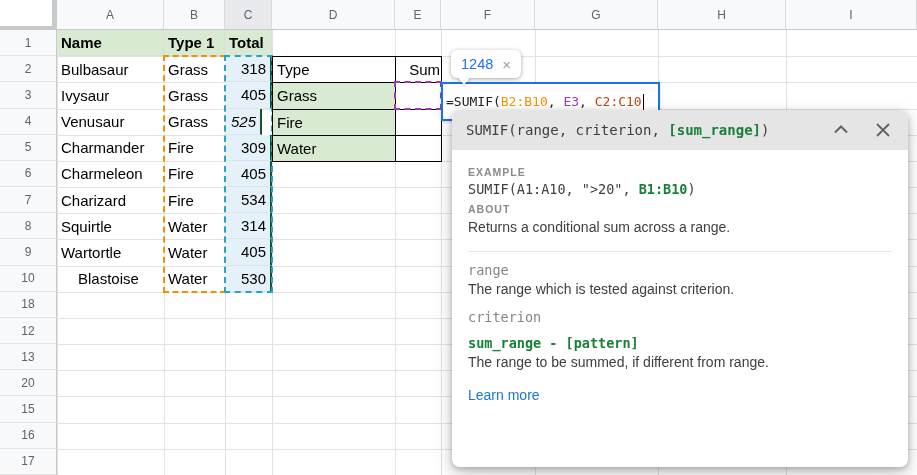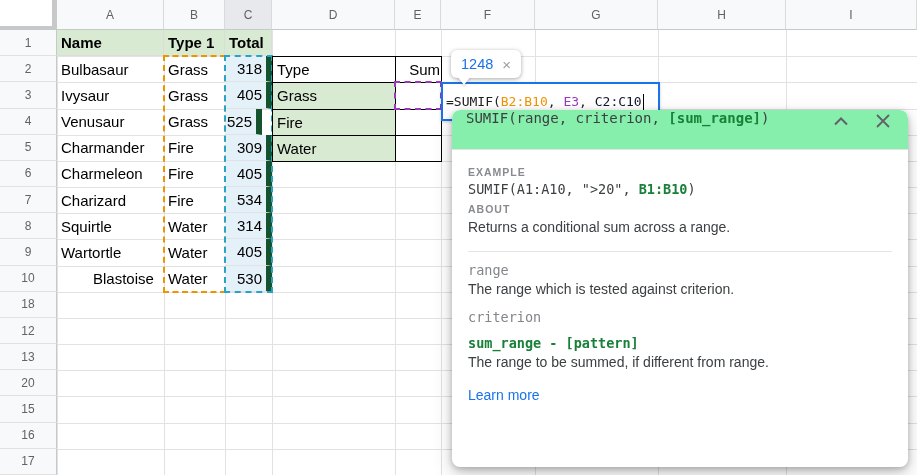--- a/index.html
+++ b/index.html
@@ -27,21 +27,21 @@
   .vline{position:absolute;width:1px;background:#e2e2e2;z-index:1;}
   .hline{position:absolute;height:1px;background:#e2e2e2;z-index:1;}
   
   .cell{
     position:absolute;box-sizing:border-box;font-size:15px;color:#000;
     display:flex;align-items:center;padding:0 4px;white-space:nowrap;z-index:2;
   }
   .cell.num{justify-content:flex-end;}
   .cell.bold{font-weight:700;}
   .cell.green{background:#d9ead3;border-right:1px solid #dcdcdc;border-bottom:1px solid #dcdcdc;}
-  .cell.blue{background:#e4f1f8;border-right:6px solid #14532d;border-bottom:1px solid #dfe3e6;}
+  .cell.blue{background:#e4f1f8;border-right:2px solid #14532d;border-bottom:1px solid #dfe3e6;}
   
   .scell{
     position:absolute;box-sizing:border-box;border:1px solid #000;background:#fff;
     font-size:15px;display:flex;align-items:center;padding:0 4px;white-space:nowrap;z-index:4;
   }
   .scell.green{background:#d9ead3;}
   .scell.right{justify-content:flex-end;padding-right:1px;}
   
   .range-box{position:absolute;box-sizing:border-box;z-index:3;pointer-events:none;}
   .range-box.orange{border:2px dashed #f09300;}
@@ -69,22 +69,22 @@
     border-left:7px solid transparent;border-right:7px solid transparent;border-top:9px solid #fff;
     filter:drop-shadow(0 2px 1px rgba(0,0,0,.15));
   }
   
   #help{
     position:absolute;left:452px;top:110px;width:456px;height:357px;background:#fff;
     border-radius:8px;box-shadow:0 2px 6px rgba(0,0,0,.25),0 8px 20px rgba(0,0,0,.18);
     z-index:7;box-sizing:border-box;color:#3c4043;overflow:hidden;
   }
   .hp-head{
-    height:40px;background:#86efac;border-bottom:1px solid #e4e4e4;display:flex;
-    padding:0 14px;gap:20px;border-radius:8px 8px 0 0;box-sizing:border-box;
+    height:40px;background:#e5e5e5;border-bottom:1px solid #e4e4e4;display:flex;
+    align-items:center;padding:0 14px;gap:20px;border-radius:8px 8px 0 0;box-sizing:border-box;
   }
   .hp-sig{flex:1;font-family:"DejaVu Sans Mono",monospace;font-size:14px;color:#3c4043;white-space:nowrap;}
   .hp-sig .opt{color:#188038;font-weight:700;}
   .hp-iconbtn{width:22px;height:22px;display:flex;align-items:center;justify-content:center;cursor:pointer;flex:none;}
   .hp-body{padding:10px 16px 14px;}
   .hp-label{font-size:10.5px;font-weight:700;letter-spacing:1px;color:#878b8f;margin:6px 0 3px;}
   .hp-code{font-family:"DejaVu Sans Mono",monospace;font-size:13.5px;color:#3c4043;margin-bottom:4px;white-space:pre;}
   .hp-code .hl{color:#188038;font-weight:700;}
   .hp-text{font-size:14px;color:#3c4043;line-height:19px;}
   .hp-div{border:none;border-top:1px solid #e4e4e4;margin:14px 0 10px;}
@@ -95,21 +95,21 @@
 </head>
 <body>
 
 <div id="sheet">
   <div id="corner"></div>
 
   <div class="range-box orange" style="left:163px;top:55px;width:63px;height:238px;"></div>
   <div class="range-box teal" style="left:224px;top:55px;width:49px;height:238px;"></div>
   <div class="range-box purple" style="left:394px;top:81px;width:48px;height:29px;"></div>
 
-  <div id="formula-box"><span style="color: rgb(32, 33, 36);">=SUMIF(</span><span style="color: rgb(240, 147, 0);">B2:B10</span><span style="color: rgb(32, 33, 36);">, </span><span style="color: rgb(157, 56, 189);">E3</span><span style="color: rgb(32, 33, 36);">, </span><span style="color: #0f172a;">C2:C10</span><div id="cursor"></div></div>
+  <div id="formula-box"><span style="color: rgb(32, 33, 36);">=SUMIF(</span><span style="color: rgb(240, 147, 0);">B2:B10</span><span style="color: rgb(32, 33, 36);">, </span><span style="color: rgb(157, 56, 189);">E3</span><span style="color: rgb(32, 33, 36);">, </span><span style="color: #c2410c;">C2:C10</span><div id="cursor"></div></div>
 
   <div id="chip">
     <span class="val">1248</span>
     <span class="x">×</span>
   </div>
   <div id="chip-tail"></div>
 
   <div id="help">
     <div class="hp-head">
       <div class="hp-sig"><span>SUMIF(range, criterion, </span><span class="opt">[sum_range]</span><span>)</span></div>
@@ -193,37 +193,37 @@
     <div class="cell bold green" style="left: 164px; width: 61px; top: 30px; height: 26.1765px;">Type 1</div>
     <div class="cell bold green" style="left: 225px; width: 47px; top: 30px; height: 26.1765px;">Total</div>
     <div class="cell" style="left: 57px; width: 107px; top: 56.1765px; height: 26.1765px;">Bulbasaur</div>
     <div class="cell" style="left: 164px; width: 61px; top: 56.1765px; height: 26.1765px;">Grass</div>
     <div class="cell num blue" style="left: 225px; width: 47px; top: 56.1765px; height: 26.1765px;">318</div>
     <div class="cell" style="left: 57px; width: 107px; top: 82.3529px; height: 26.1765px;">Ivysaur</div>
     <div class="cell" style="left: 164px; width: 61px; top: 82.3529px; height: 26.1765px;">Grass</div>
     <div class="cell num blue" style="left: 225px; width: 47px; top: 82.3529px; height: 26.1765px;">405</div>
     <div class="cell" style="left: 57px; width: 107px; top: 108.529px; height: 26.1765px;">Venusaur</div>
     <div class="cell" style="left: 164px; width: 61px; top: 108.529px; height: 26.1765px;">Grass</div>
-    <div class="cell num blue" style="left: 225px; width: 37px; top: 108.529px; height: 26.1765px;">525</div>
+    <div class="cell num blue" style="left: 225px; width: 37px; top: 108.529px; height: 26.1765px; font-style: italic;">525</div>
     <div class="cell" style="left: 57px; width: 107px; top: 134.706px; height: 26.1765px;">Charmander</div>
     <div class="cell" style="left: 164px; width: 61px; top: 134.706px; height: 26.1765px;">Fire</div>
     <div class="cell num blue" style="left: 225px; width: 47px; top: 134.706px; height: 26.1765px;">309</div>
     <div class="cell" style="left: 57px; width: 107px; top: 160.882px; height: 26.1765px;">Charmeleon</div>
     <div class="cell" style="left: 164px; width: 61px; top: 160.882px; height: 26.1765px;">Fire</div>
     <div class="cell num blue" style="left: 225px; width: 47px; top: 160.882px; height: 26.1765px;">405</div>
     <div class="cell" style="left: 57px; width: 107px; top: 187.059px; height: 26.1765px;">Charizard</div>
     <div class="cell" style="left: 164px; width: 61px; top: 187.059px; height: 26.1765px;">Fire</div>
     <div class="cell num blue" style="left: 225px; width: 47px; top: 187.059px; height: 26.1765px;">534</div>
     <div class="cell" style="left: 57px; width: 107px; top: 213.235px; height: 26.1765px;">Squirtle</div>
     <div class="cell" style="left: 164px; width: 61px; top: 213.235px; height: 26.1765px;">Water</div>
     <div class="cell num blue" style="left: 225px; width: 47px; top: 213.235px; height: 26.1765px;">314</div>
     <div class="cell" style="left: 57px; width: 107px; top: 239.412px; height: 26.1765px;">Wartortle</div>
     <div class="cell" style="left: 164px; width: 61px; top: 239.412px; height: 26.1765px;">Water</div>
     <div class="cell num blue" style="left: 225px; width: 47px; top: 239.412px; height: 26.1765px;">405</div>
-    <div class="cell" style="left: 57px; width: 107px; top: 265.588px; height: 26.1765px; padding-left: 36px;">Blastoise</div>
+    <div class="cell" style="left: 42px; width: 107px; top: 265.588px; height: 26.1765px; padding-left: 36px;">Blastoise</div>
     <div class="cell" style="left: 164px; width: 61px; top: 265.588px; height: 26.1765px;">Water</div>
     <div class="cell num blue" style="left: 225px; width: 47px; top: 265.588px; height: 26.1765px;">530</div>
     <div class="scell" style="left: 272px; width: 124px; top: 56.1765px; height: 27.1765px;">Type</div>
     <div class="scell right" style="left: 395px; width: 47px; top: 56.1765px; height: 27.1765px;">Sum</div>
     <div class="scell green" style="left: 272px; width: 124px; top: 82.3529px; height: 27.1765px;">Grass</div>
     <div class="scell green" style="left: 272px; width: 124px; top: 108.529px; height: 27.1765px;">Fire</div>
     <div class="scell green" style="left: 272px; width: 124px; top: 134.706px; height: 27.1765px;">Water</div>
     <div class="scell" style="left: 395px; width: 47px; top: 108.529px; height: 27.1765px;"></div>
     <div class="scell" style="left: 395px; width: 47px; top: 134.706px; height: 27.1765px;"></div>
   </div>

